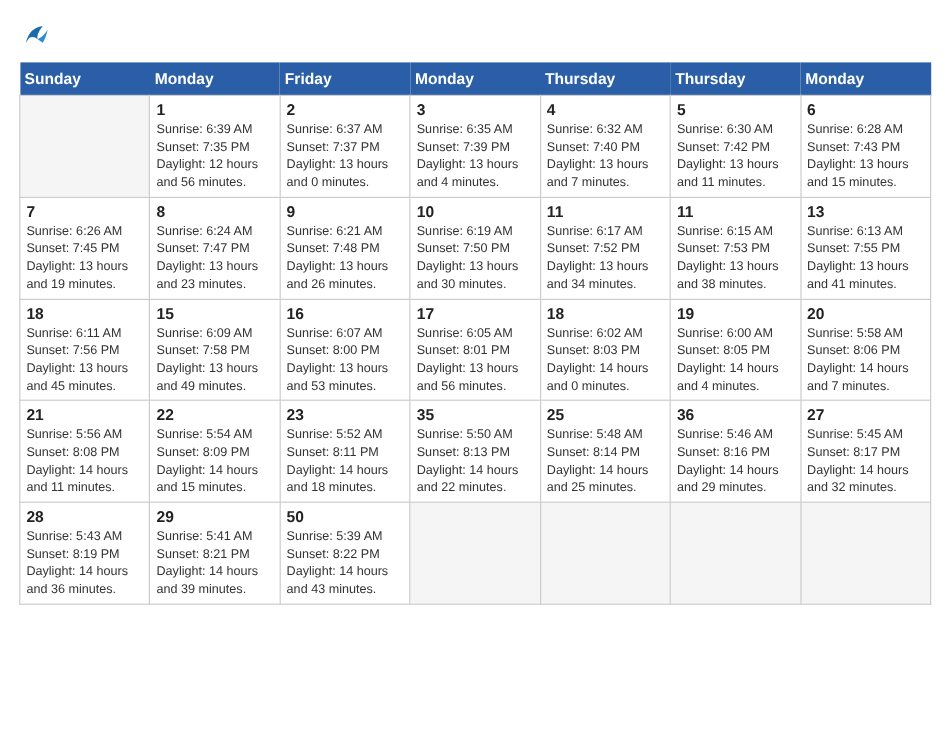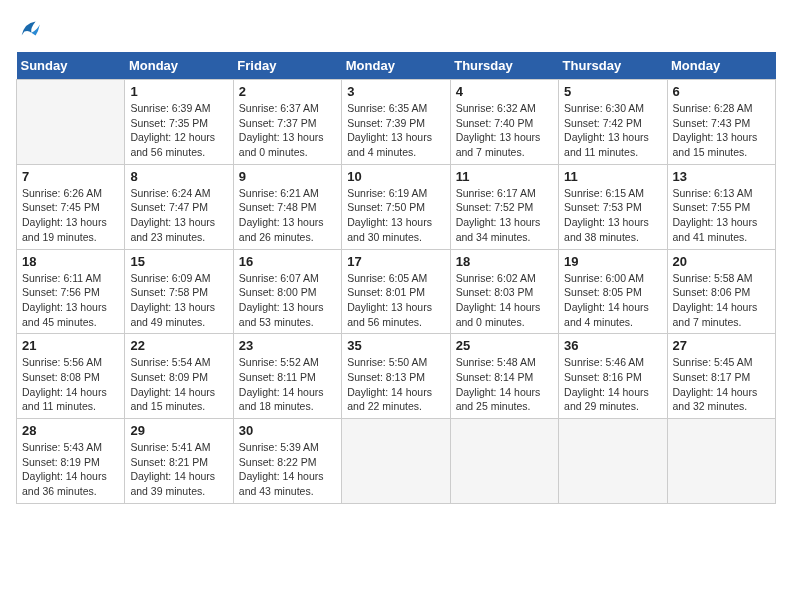--- a/index.html
+++ b/index.html
@@ -247,21 +247,21 @@
       <tr>
         <td>
           <div class="day-number">28</div>
           <div class="day-info">Sunrise: 5:43 AM<br>Sunset: 8:19 PM<br>Daylight: 14 hours<br>and 36 minutes.</div>
         </td>
         <td>
           <div class="day-number">29</div>
           <div class="day-info">Sunrise: 5:41 AM<br>Sunset: 8:21 PM<br>Daylight: 14 hours<br>and 39 minutes.</div>
         </td>
         <td>
-          <div class="day-number">30</div>
+          <div class="day-number">50</div>
           <div class="day-info">Sunrise: 5:39 AM<br>Sunset: 8:22 PM<br>Daylight: 14 hours<br>and 43 minutes.</div>
         </td>
         <td class="empty-cell"></td>
         <td class="empty-cell"></td>
         <td class="empty-cell"></td>
         <td class="empty-cell"></td>
       </tr>
     </tbody>
 </table>
 

